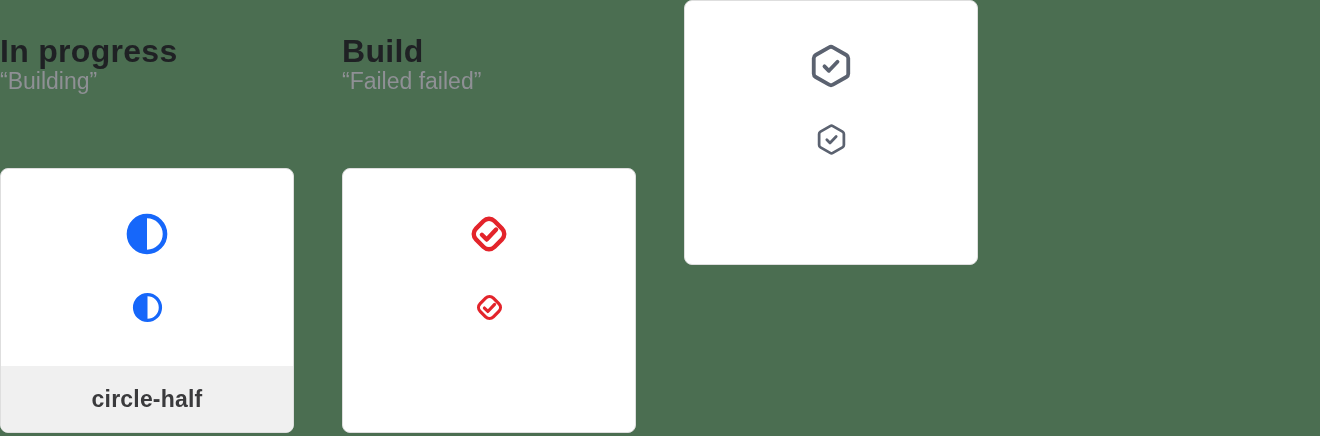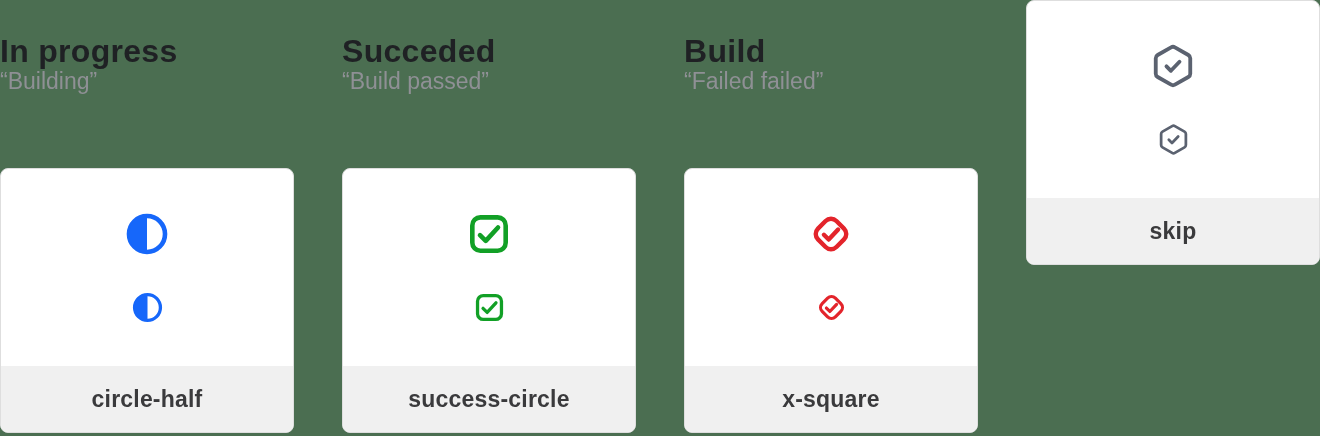--- a/index.html
+++ b/index.html
@@ -92,45 +92,20 @@
             <path d="M12 2.6a9.4 9.4 0 0 0 0 18.8z" fill="currentColor"></path>
           </svg>
         </span>
       </div>
       <div class="card-footer">
         <span class="label">circle-half</span>
       </div>
     </div>
   </section>
 
-  <section class="column">
-    <header class="col-header">
-      <h2 class="title">Succeded</h2>
-      <p class="quote">“Build passed”</p>
-    </header>
-    <div class="card">
-      <div class="card-body">
-        <span class="icon icon-lg" style="color: rgb(18, 160, 38);">
-          <svg viewBox="0 0 24 24" fill="none">
-            <rect x="3.3" y="3.3" width="17.4" height="17.4" rx="4.2" stroke="currentColor" stroke-width="2.4"></rect>
-            <path d="M7.3 12.6l3 3 6.4-7" stroke="currentColor" stroke-width="2.4" stroke-linecap="round" stroke-linejoin="round"></path>
-          </svg>
-        </span>
-        <span class="icon icon-sm" style="color: rgb(18, 160, 38);">
-          <svg viewBox="0 0 24 24" fill="none">
-            <rect x="3.3" y="3.3" width="17.4" height="17.4" rx="4.2" stroke="currentColor" stroke-width="2.4"></rect>
-            <path d="M7.3 12.6l3 3 6.4-7" stroke="currentColor" stroke-width="2.4" stroke-linecap="round" stroke-linejoin="round"></path>
-          </svg>
-        </span>
-      </div>
-      <div class="card-footer">
-        <span class="label">success-circle</span>
-      </div>
-    </div>
-  </section>
 
   <section class="column">
     <header class="col-header">
       <h2 class="title">Build</h2>
       <p class="quote">“Failed failed”</p>
     </header>
     <div class="card">
       <div class="card-body">
         <span class="icon icon-lg" style="color: rgb(227, 36, 43);">
           <svg viewBox="0 0 24 24" fill="none">
@@ -138,41 +113,35 @@
             <path d="M8.3 12.4l2.5 2.5 4.9-5.2" stroke="currentColor" stroke-width="2.3" stroke-linecap="round" stroke-linejoin="round"></path>
           </svg>
         </span>
         <span class="icon icon-sm" style="color: rgb(227, 36, 43);">
           <svg viewBox="0 0 24 24" fill="none">
             <rect x="5.2" y="5.2" width="13.6" height="13.6" rx="4" transform="rotate(45 12 12)" stroke="currentColor" stroke-width="2.3"></rect>
             <path d="M8.3 12.4l2.5 2.5 4.9-5.2" stroke="currentColor" stroke-width="2.3" stroke-linecap="round" stroke-linejoin="round"></path>
           </svg>
         </span>
       </div>
-      <div class="card-footer">
-        <span class="label">x-square</span>
-      </div>
     </div>
   </section>
 
   <section class="column">
     <div class="card">
       <div class="card-body">
         <span class="icon icon-lg" style="color: rgb(91, 98, 112);">
           <svg viewBox="0 0 24 24" fill="none">
             <path d="M21 16V8a2 2 0 0 0-1-1.73l-7-4a2 2 0 0 0-2 0l-7 4A2 2 0 0 0 3 8v8a2 2 0 0 0 1 1.73l7 4a2 2 0 0 0 2 0l7-4A2 2 0 0 0 21 16z" stroke="currentColor" stroke-width="2"></path>
             <path d="M8.6 12.2l2.3 2.3 4.5-4.7" stroke="currentColor" stroke-width="2" stroke-linecap="round" stroke-linejoin="round"></path>
           </svg>
         </span>
         <span class="icon icon-sm" style="color: rgb(91, 98, 112);">
           <svg viewBox="0 0 24 24" fill="none">
             <path d="M21 16V8a2 2 0 0 0-1-1.73l-7-4a2 2 0 0 0-2 0l-7 4A2 2 0 0 0 3 8v8a2 2 0 0 0 1 1.73l7 4a2 2 0 0 0 2 0l7-4A2 2 0 0 0 21 16z" stroke="currentColor" stroke-width="2"></path>
             <path d="M8.6 12.2l2.3 2.3 4.5-4.7" stroke="currentColor" stroke-width="2" stroke-linecap="round" stroke-linejoin="round"></path>
           </svg>
         </span>
       </div>
-      <div class="card-footer">
-        <span class="label">skip</span>
-      </div>
     </div>
   </section>
 
 </div>
 
 </body></html>

